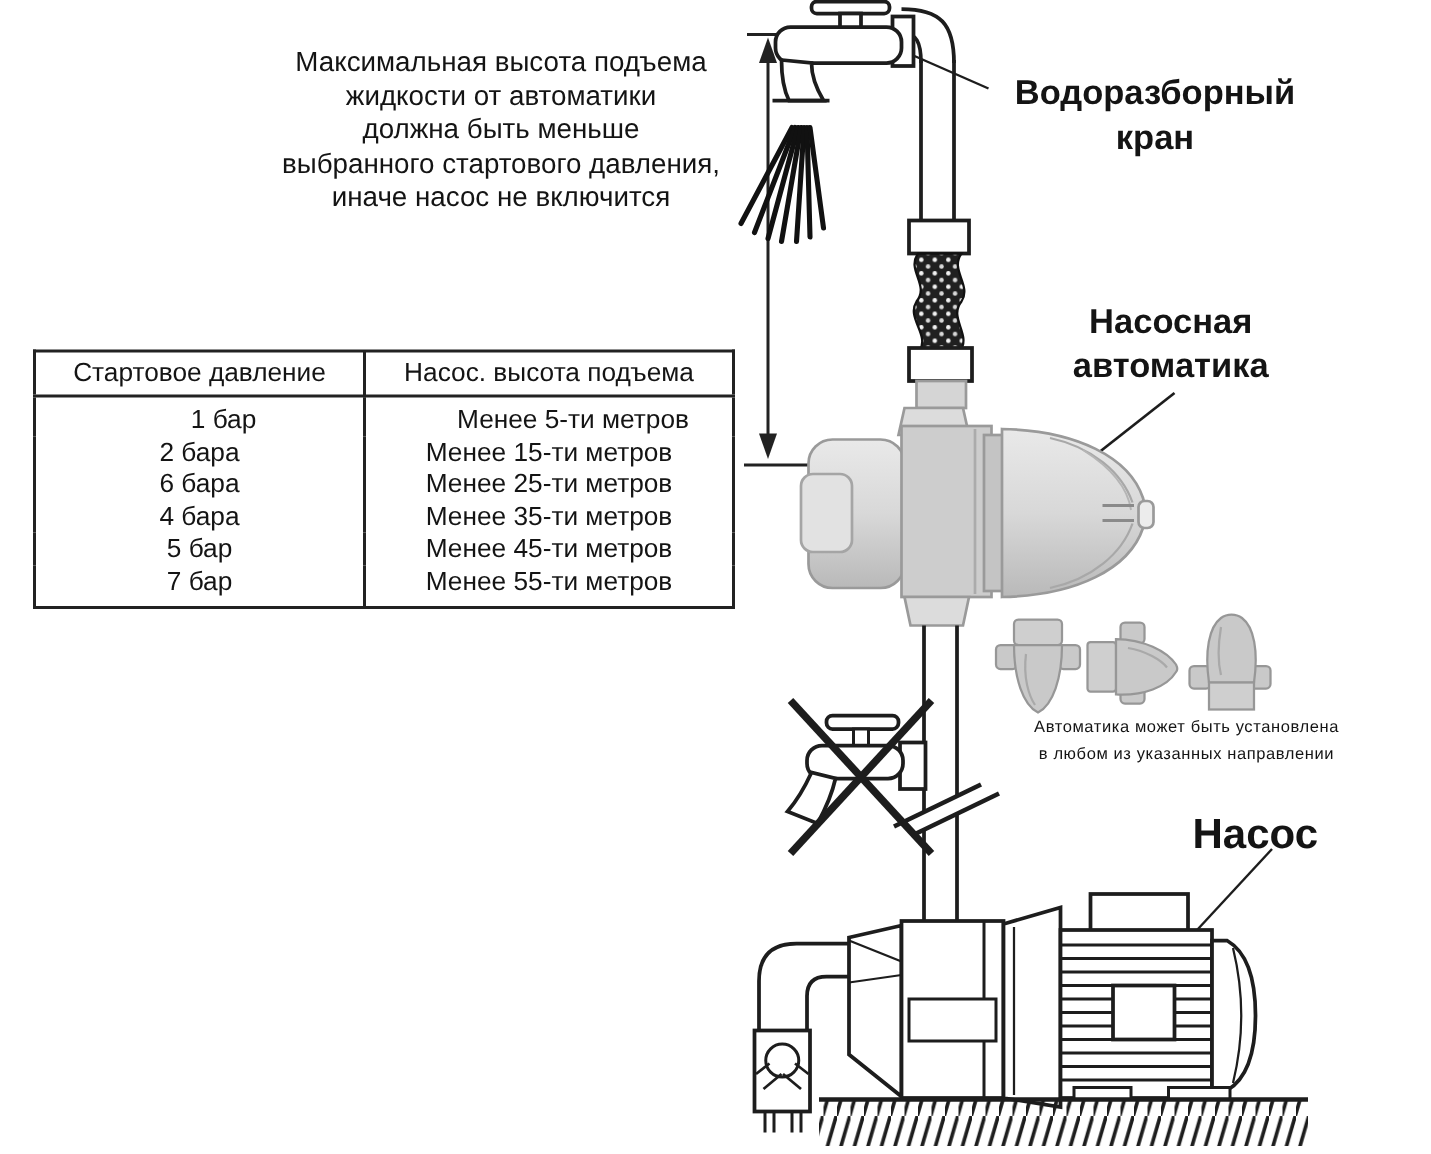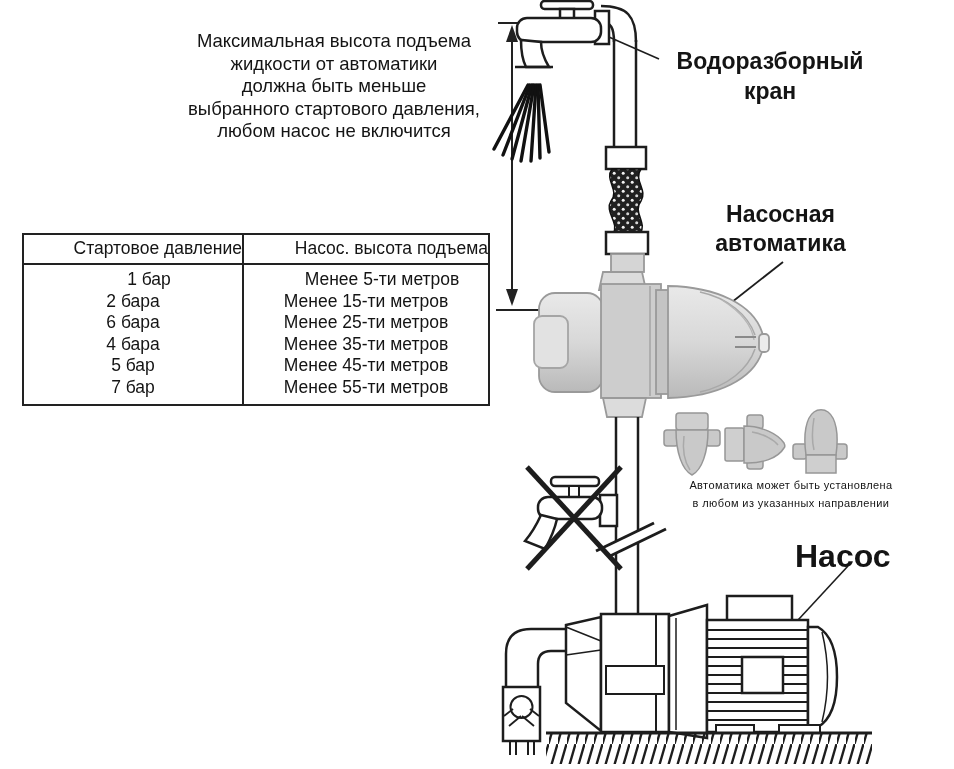--- a/index.html
+++ b/index.html
@@ -7,30 +7,30 @@
     position:relative; width:954px; height:769px; background:#ffffff;
     font-family:"Liberation Sans", sans-serif; color:#111; overflow:hidden;
   }
   svg.diagram { position:absolute; left:0; top:0; width:954px; height:769px; }
   .txt { position:absolute; white-space:pre-line; color:#141414; }
   .center { text-align:center; }
   .b { font-weight:bold; }
   .top-note { left:138px; top:30px; width:392px; font-size:18.5px; line-height:22.5px; }
   .tap-label { left:650px; top:46px; width:240px; font-size:23px; line-height:30px; }
   .automation-label { left:668px; top:200px; width:225px; font-size:23px; line-height:29px; }
-  .pump-label { left:795px; top:541px; font-size:32px; line-height:30px; }
+  .pump-label { left:795px; top:541px; font-size:28px; line-height:30px; }
   .orientation-note { left:630px; top:477px; width:322px; font-size:11px; line-height:17.5px; letter-spacing:0.4px; }
   .inlet-note { left:240px; top:642px; width:280px; font-size:18.5px; line-height:25.5px; }
   table.ptable {
     position:absolute; left:22px; top:233px; width:468px;
     border:2px solid #222; border-collapse:collapse; font-size:17.5px; color:#141414;
     table-layout:fixed;
   }
   .ptable th {
-    font-weight:normal; border-bottom:2px solid #222; padding:3px 0 4px; text-align:right;
+    font-weight:normal; border-bottom:2px solid #222; padding:3px 0 4px; text-align:center;
   }
   .ptable th:first-child, .ptable td:first-child { border-right:2px solid #222; width:218px; }
   .ptable td { text-align:center; line-height:21.5px; padding:0; }
   .ptable tbody tr:first-child td { padding-top:4px;padding-left:32px; }
   .ptable tbody tr:last-child td { padding-bottom:6px; }
 </style>
 </head>
 <body>
 
 <div class="stage">
@@ -208,21 +208,21 @@
     <g>
       <line x1="546" y1="733" x2="872" y2="733" stroke="#1d1d1d" stroke-width="3"></line>
       <rect x="546" y="734" width="326" height="30" fill="url(#groundhatch)"></rect>
     </g>
   </svg>
 
   <div class="txt center top-note">Максимальная высота подъема
 жидкости от автоматики
 должна быть меньше
 выбранного стартового давления,
-любом насос не включится</div>
+иначе насос не включится</div>
 
   <table class="ptable">
     <thead>
       <tr>
         <th>Стартовое давление</th>
         <th>Насос. высота подъема</th>
       </tr>
     </thead>
     <tbody>
       <tr>

